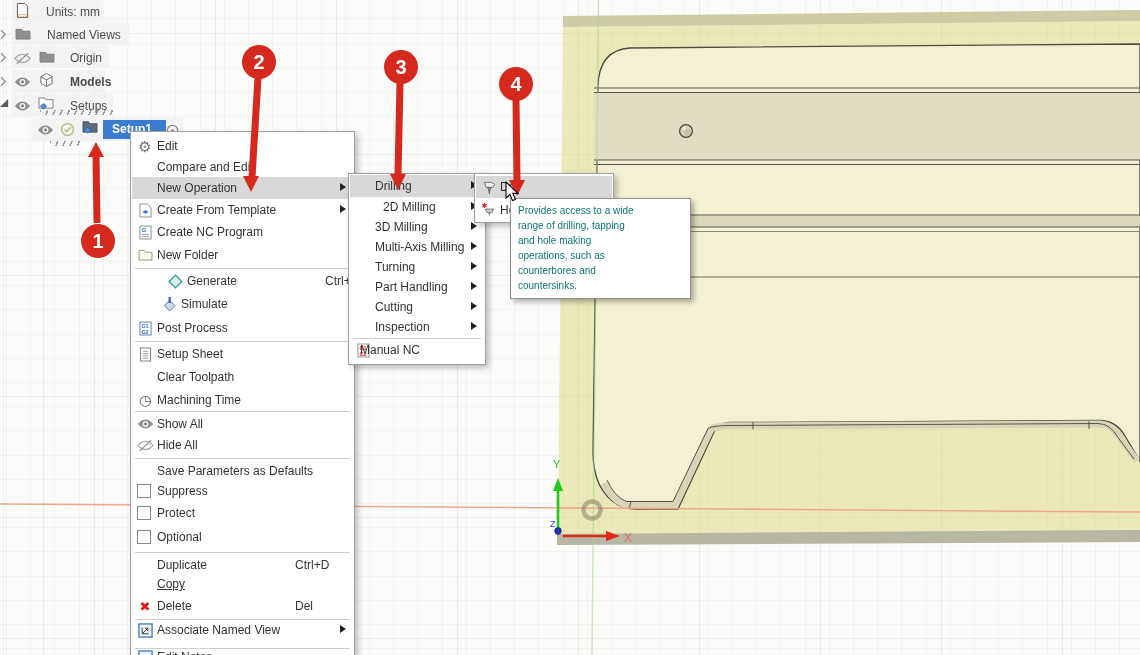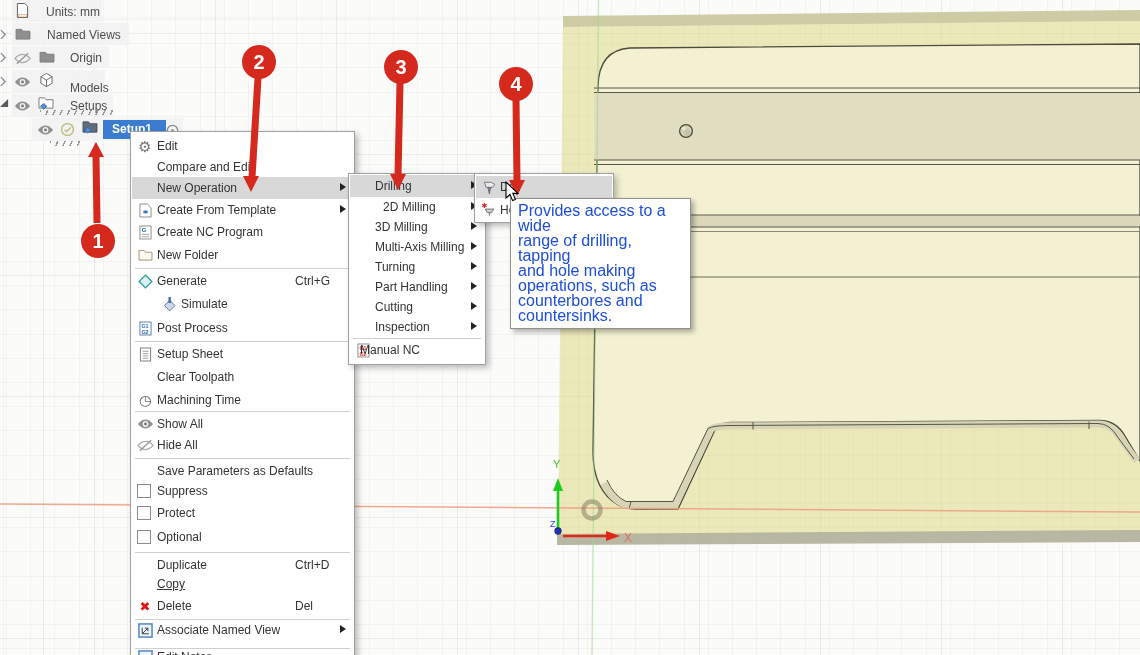--- a/index.html
+++ b/index.html
@@ -26,21 +26,21 @@
   .mrow{position:absolute;left:1px;right:1px;height:22px;font-size:12px;color:#333;}
   .mrow.hl{background:#d8d8d8;}
   .mlabel{position:absolute;top:4px;white-space:nowrap;}
   .mshortcut{position:absolute;top:4px;white-space:nowrap;color:#333;}
   .micon{position:absolute;left:4px;top:2px;width:18px;height:18px;display:flex;align-items:center;justify-content:center;line-height:0;}
   .micon .uni{line-height:1;}
   .msub{position:absolute;right:7px;top:6px;width:0;height:0;border-left:6px solid #222;border-top:4.5px solid transparent;border-bottom:4.5px solid transparent;}
   .msep{position:absolute;left:4px;right:4px;height:1px;background:#cfcfcf;}
   .mcheck{position:absolute;left:5px;top:4px;width:12px;height:12px;border:1.6px solid #8a8a8a;background:#fff;}
   
-  #tooltip{position:absolute;left:510px;top:198px;width:170px;background:#fff;border:1px solid #8f8f8f;box-shadow:3px 3px 5px rgba(0,0,0,0.3);z-index:6;padding:4px 2px 5px 7px;font-size:16px;color:#1d4ed8;line-height:15px;}
+  #tooltip{position:absolute;left:510px;top:198px;width:170px;background:#fff;border:1px solid #8f8f8f;box-shadow:3px 3px 5px rgba(0,0,0,0.3);z-index:6;padding:4px 2px 5px 7px;font-size:10px;color:#0f766e;line-height:15px;}
   
   #annots{position:absolute;left:0;top:0;z-index:8;pointer-events:none;}
   .badge{position:absolute;width:34px;height:34px;border-radius:50%;color:#fff;font-size:20px;font-weight:bold;display:flex;align-items:center;justify-content:center;z-index:8;}
   #cursor{position:absolute;left:505px;top:181px;z-index:10;line-height:0;}
 </style>
 </head>
 <body>
 
 <div id="stage">
 
@@ -114,21 +114,21 @@
         </svg></span>
       <span class="tico" style="left:14px;top:76px;"><svg width="17" height="12" viewBox="0 0 18 12">
           <path d="M1 6 Q9 -3.5 17 6 Q9 15.5 1 6Z" fill="#8f8f8f"></path>
           <circle cx="9" cy="6" r="3.1" fill="#f2f2f2"></circle>
           <circle cx="9" cy="6" r="1.5" fill="#777"></circle>
         </svg></span>
       <span class="tico" style="left:39px;top:72px;"><svg width="15" height="16" viewBox="0 0 16 16">
           <path d="M8 1 L14 4.5 V11.5 L8 15 L2 11.5 V4.5Z" fill="#fff" stroke="#666"></path>
           <path d="M2 4.5 L8 8 L14 4.5 M8 8 V15" fill="none" stroke="#666"></path>
         </svg></span>
-      <span class="trow-label" style="left:70px;top:81px;">Models</span>
+      <span class="trow-label" style="left:70px;top:75px;font-weight:bold;">Models</span>
       <div class="chip" style="left:12px;top:94px;width:101px;height:22px;"></div>
       <span class="tico" style="left:0px;top:99px;"><svg width="9" height="9" viewBox="0 0 10 10">
           <polygon points="9,0 9,9 0,9" fill="#5a5a5a"></polygon>
         </svg></span>
       <span class="tico" style="left:14px;top:100px;"><svg width="17" height="12" viewBox="0 0 18 12">
           <path d="M1 6 Q9 -3.5 17 6 Q9 15.5 1 6Z" fill="#8f8f8f"></path>
           <circle cx="9" cy="6" r="3.1" fill="#f2f2f2"></circle>
           <circle cx="9" cy="6" r="1.5" fill="#777"></circle>
         </svg></span>
       <span class="tico" style="left:38px;top:96px;"><svg width="16" height="14" viewBox="0 0 17 15">
@@ -197,21 +197,21 @@
       </div>
       <div class="mrow" style="top:112px;">
         <span class="micon">
           <svg width="15" height="12" viewBox="0 0 16 13">
             <path d="M1 1.5 h5.5 l1.5 2 H15 V12 H1z" fill="#fdfbf0" stroke="#9a8f70"></path>
           </svg>
         </span>
         <span class="mlabel" style="left:25px;">New Folder</span>
       </div>
       <div class="msep" style="top:136px;"></div>
-      <div class="mrow" style="top:138px;">
+      <div class="mrow" style="top:138px;margin-left:30px;">
         <span class="micon">
           <svg width="15" height="15" viewBox="0 0 16 16">
             <rect x="3.2" y="3.2" width="9.6" height="9.6" transform="rotate(45 8 8)" fill="#d9f0ee" stroke="#2a9d9a" stroke-width="1.4"></rect>
           </svg>
         </span>
         <span class="mlabel" style="left:25px;">Generate</span>
         <span class="mshortcut" style="left:163px;">Ctrl+G</span>
       </div>
       <div class="mrow" style="top:161px;margin-left:24px;">
         <span class="micon">

